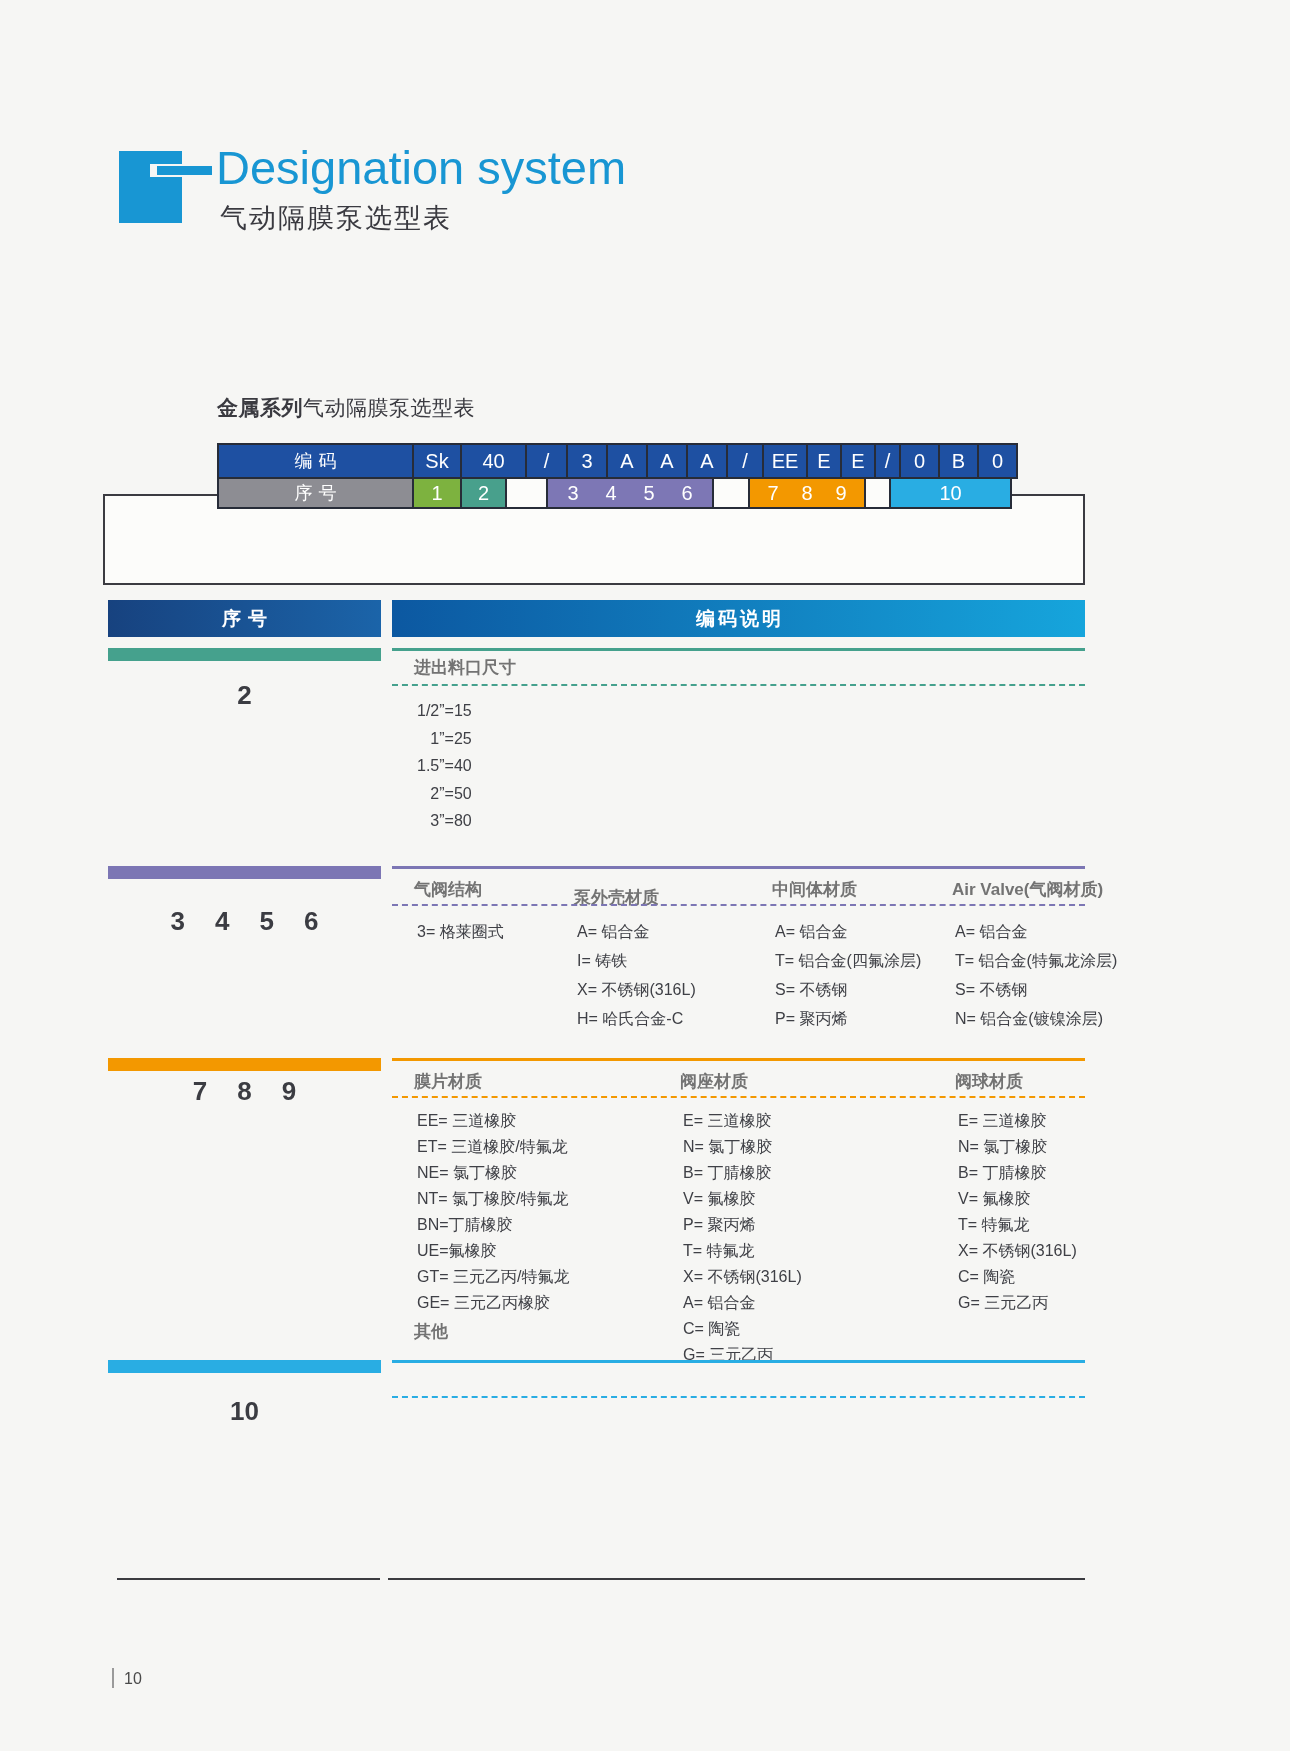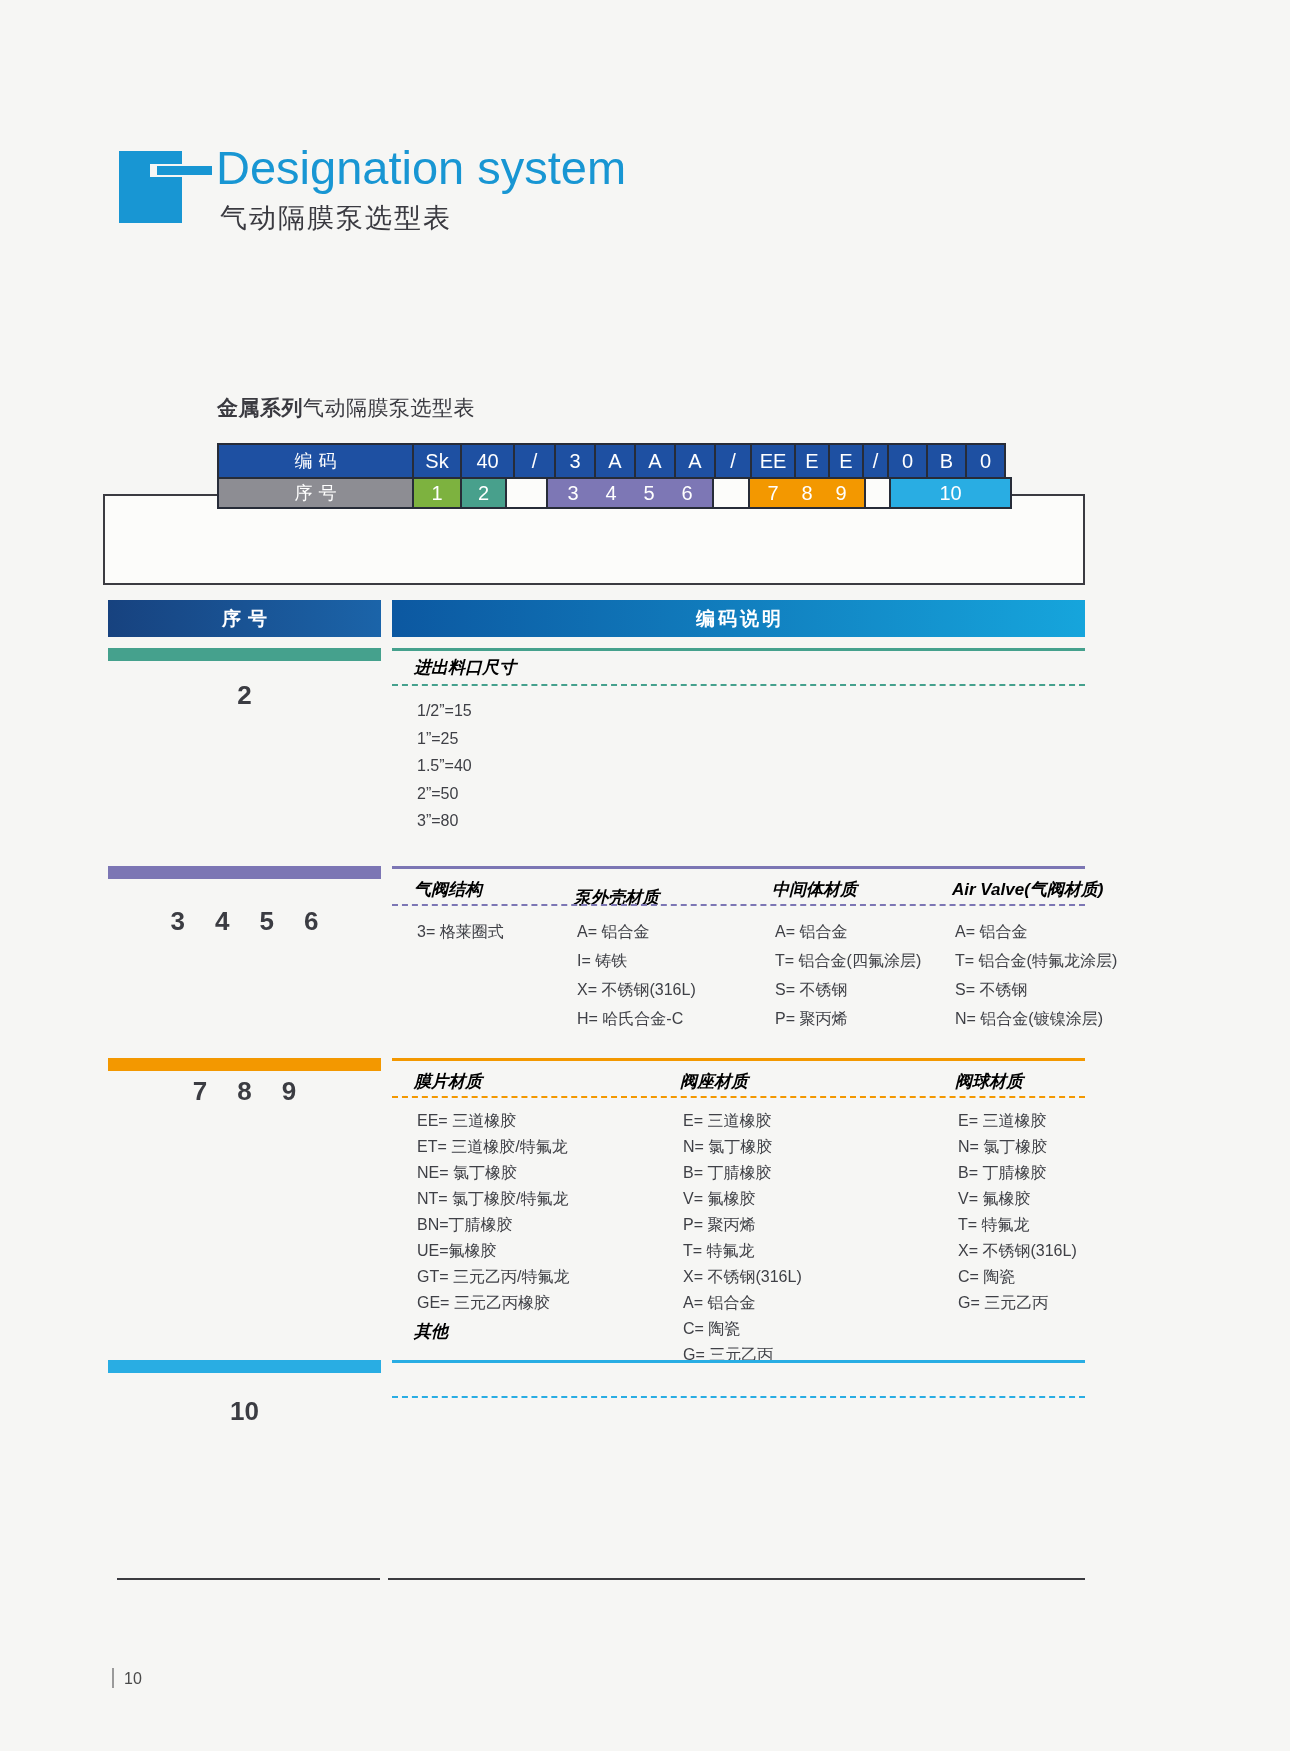--- a/index.html
+++ b/index.html
@@ -53,23 +53,23 @@
   .sec-bar{left:108px;width:273px;height:13px;}
   .sec-line{left:392px;width:693px;height:3px;}
   .sec-dash{left:392px;width:693px;height:0;border-top:2.5px dashed;}
   .bar-teal{background:#45a18d;}  .dash-teal{border-color:#45a18d;}
   .bar-purple{background:#7c76b4;}.dash-purple{border-color:#7c76b4;}
   .bar-orange{background:#f39800;}.dash-orange{border-color:#f39800;}
   .bar-cyan{background:#29ade3;}  .dash-cyan{border-color:#29ade3;}
 
   .sec-num{left:108px;width:273px;display:flex;justify-content:center;gap:30px;
     font-size:26px;font-weight:700;color:#3b3c42;}
-  .group-title{font-size:17px;font-weight:700;color:#000000;white-space:nowrap;font-style:italic;}
+  .group-title{font-size:17px;font-weight:700;color:#737373;white-space:nowrap;}
   .items{display:flex;flex-direction:column;font-size:16px;color:#3f4046;white-space:nowrap;}
-  .lh27 span{line-height:27.5px;}
+  .lh27 span{line-height:27.5px;text-align:right;}
   .lh29 span{line-height:29px;}
   .lh26 span{line-height:26px;}
 
   .bottom-line{height:2px;background:#3b3b40;}
 
   .pg-bar{left:112px;top:1668px;width:2px;height:20px;background:#9a9a9a;}
   .pg-num{left:124px;top:1670px;font-size:16px;color:#4a4a4a;}
 </style>
 </head>
 <body>
@@ -84,21 +84,21 @@
   <div class="abs page-subtitle">气动隔膜泵选型表</div>
 
   <div class="abs table-heading"><b>金属系列</b><span>气动隔膜泵选型表</span></div>
 
   <div class="abs outline-box"></div>
 
   <div class="ct">
     <div class="ct-row">
       <div class="ct-cell ct-label" style="width:197px">编码</div>
       <div class="ct-cell" style="width:50px">Sk</div>
-      <div class="ct-cell" style="width:55px">40</div>
+      <div class="ct-cell" style="width:67px">40</div>
       <div class="ct-cell" style="width:43px">/</div>
       <div class="ct-cell" style="width:42px">3</div>
       <div class="ct-cell" style="width:42px">A</div>
       <div class="ct-cell" style="width:42px">A</div>
       <div class="ct-cell" style="width:42px">A</div>
       <div class="ct-cell" style="width:38px">/</div>
       <div class="ct-cell" style="width:46px">EE</div>
       <div class="ct-cell" style="width:36px">E</div>
       <div class="ct-cell" style="width:36px">E</div>
       <div class="ct-cell" style="width:27px">/</div>

